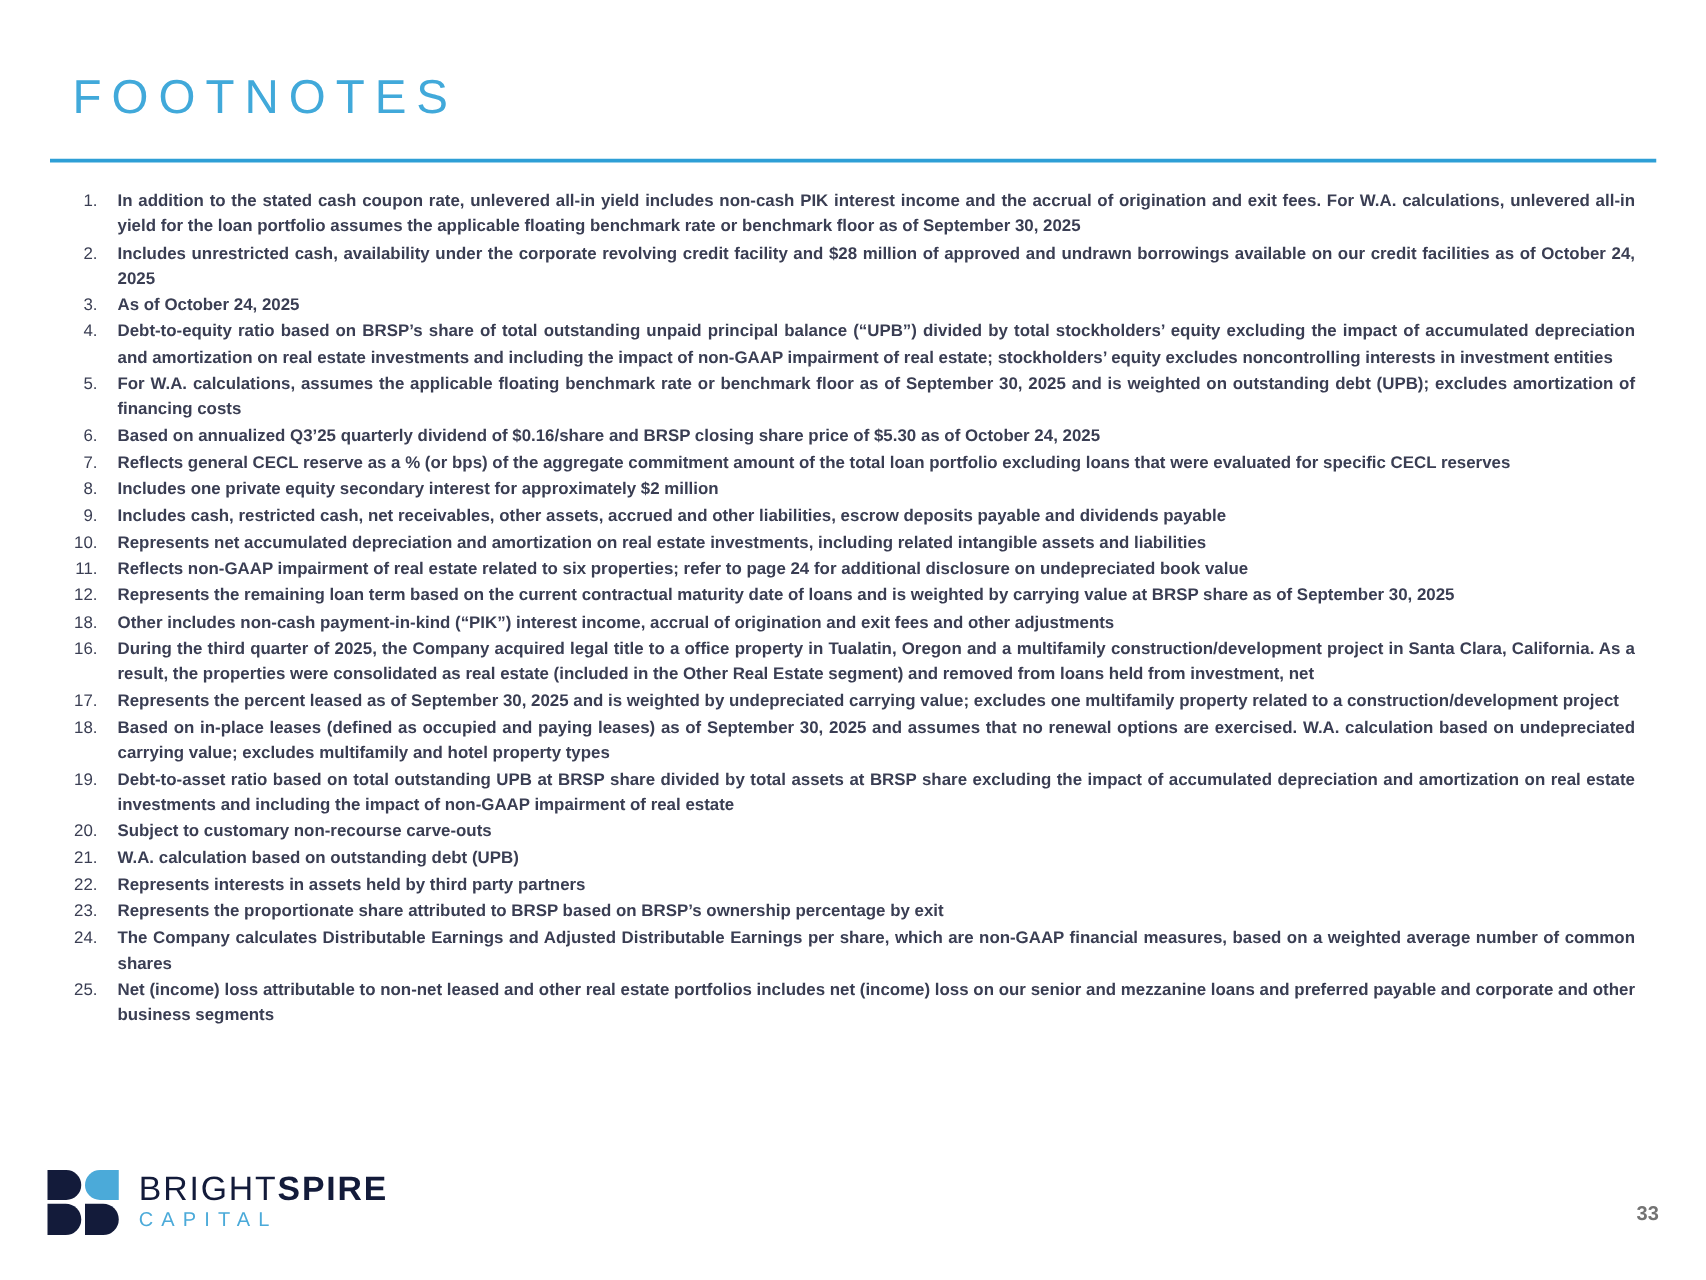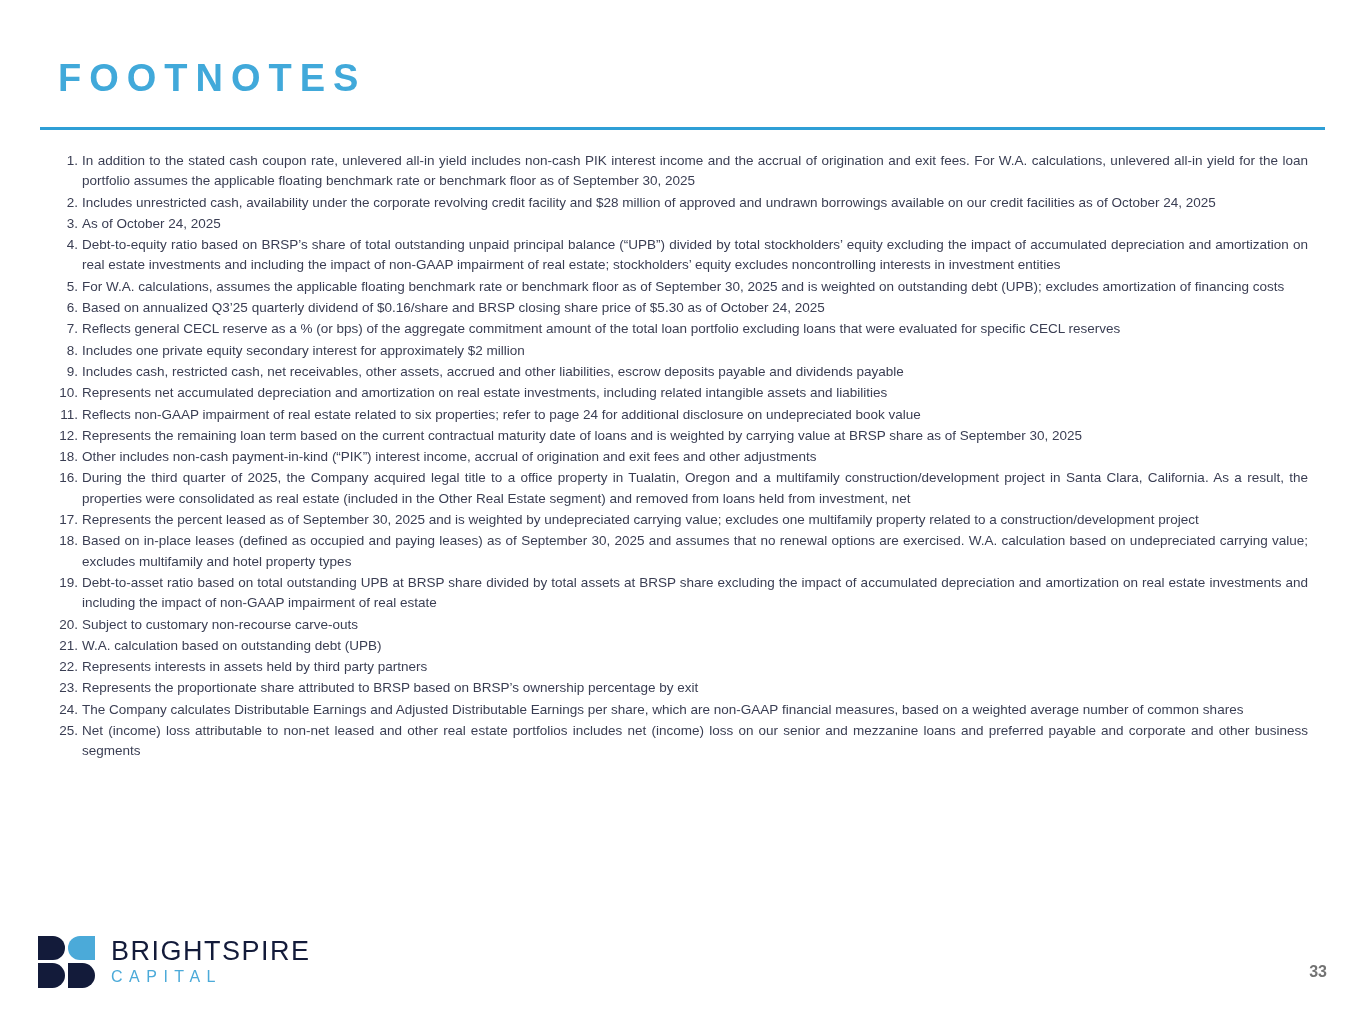--- a/index.html
+++ b/index.html
@@ -11,21 +11,21 @@
     position: relative;
     overflow: hidden;
   }
   .slide { position: absolute; inset: 0; background: #ffffff; }
 
   .title {
     position: absolute;
     left: 58px;
     top: 57px;
     font-size: 38px;
-    font-weight: 700;
+    font-weight: 400;
     letter-spacing: 8px;
     color: #41a9da;
   }
 
   .rule {
     position: absolute;
     left: 40px;
     top: 127px;
     width: 1285px;
     height: 3px;
@@ -41,22 +41,23 @@
     font-size: 13.5px;
     line-height: 20.3px;
   }
   .fn-row { display: flex; margin-bottom: 1px; }
   .fn-num {
     flex: 0 0 38px;
     text-align: right;
   }
   .fn-text {
     flex: 1;
-    margin-left: 4px;
+    margin-left: 16px;
     text-align: justify;
+    font-weight: bold;
   }
 
   .logo {
     position: absolute;
     left: 38px;
     top: 936px;
     display: flex;
     align-items: center;
   }
   .logo-mark {
@@ -73,21 +74,21 @@
   .cell-br { border-radius: 0 13px 13px 0; }
 
   .logo-text { display: flex; flex-direction: column; }
   .brand-line {
     font-size: 27px;
     color: #131b3a;
     letter-spacing: 1.5px;
     line-height: 27px;
   }
   .brand-regular { font-weight: 400; }
-  .brand-bold { font-weight: 400; text-align: right; }
+  .brand-bold { font-weight: 700; text-align: right; }
   .brand-sub {
     margin-top: 3px;
     font-size: 16px;
     letter-spacing: 6.5px;
     color: #4baad9;
     font-weight: 400;
   }
 
   .page-number {
     position: absolute;

